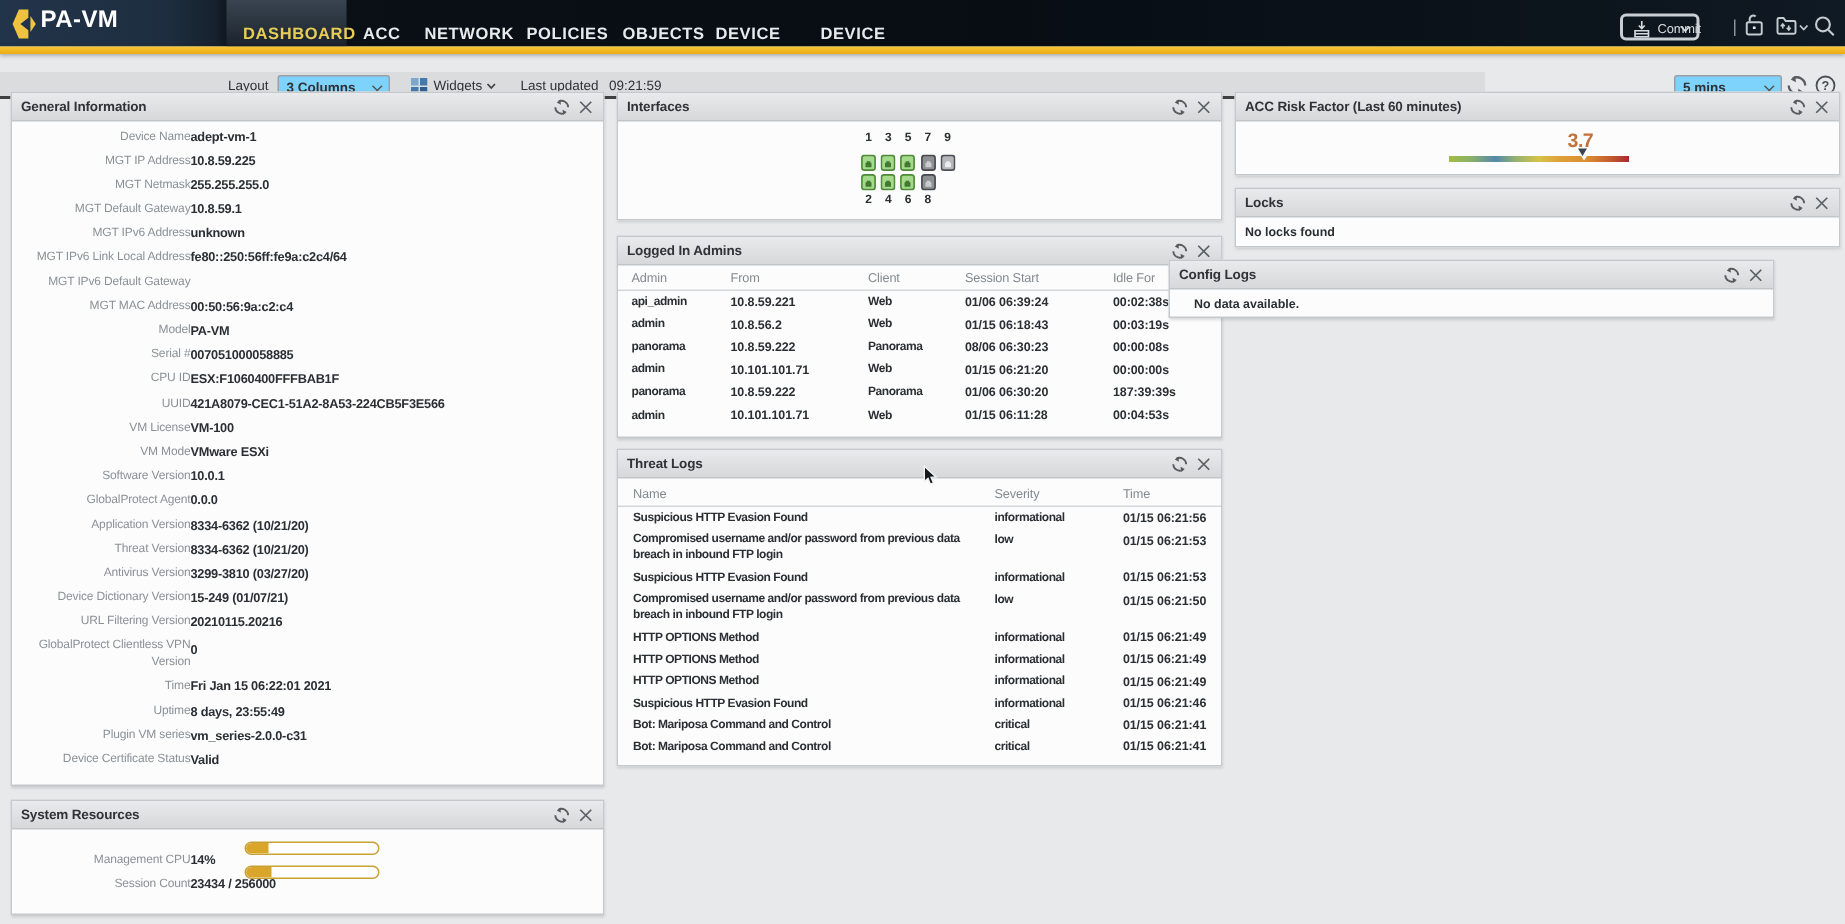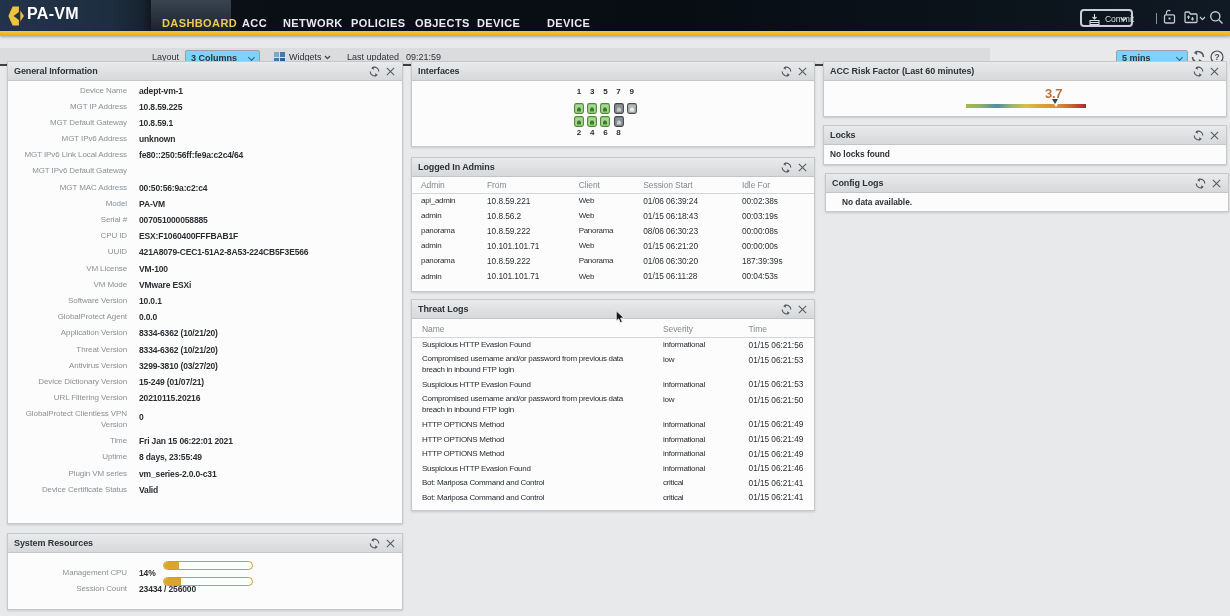--- a/index.html
+++ b/index.html
@@ -25,28 +25,28 @@
 
 .panel{position:absolute;background:#fcfcfd;border:1px solid #c6c9cb;box-shadow:0 1px 2px rgba(0,0,0,.14)}
 .ph{height:19px;background:linear-gradient(#e9eaeb,#d6d8da);border-bottom:1px solid #c2c5c7;position:relative}
 .ph b{position:absolute;left:6px;top:4px;font-size:9px;font-weight:bold;color:#2f3337;letter-spacing:-.1px}
 .hic{position:absolute;top:4px;width:11px;height:11px}
 .hic.r{right:22px}.hic.x{right:6px}
 
 .gi{padding-top:5px}
 .row{display:flex;height:16.2px;align-items:flex-start}
 .row .l{width:119px;text-align:right;font-size:8px;color:#8b9196;flex:none;letter-spacing:-.1px}
-.row .v{margin-left:12px;font-size:8.5px;font-weight:bold;color:#2b2f33;letter-spacing:-.15px}
+.row .v{margin-left:0;font-size:8.5px;font-weight:bold;color:#2b2f33;letter-spacing:-.15px}
 .row.two{height:27px}
 .row.two .l{line-height:10.8px}
 .row.two .v{align-self:flex-start;margin-top:3px}
 
 table{border-collapse:collapse;table-layout:fixed;width:100%}
 th{font-size:8.5px;font-weight:normal;color:#83898f;text-align:left;letter-spacing:-.1px;border-bottom:1px solid #d4d7d9}
-td{font-size:8.3px;font-weight:normal;color:#2b2f33;letter-spacing:-.05px}
+td{font-size:8.3px;font-weight:bold;color:#2b2f33;letter-spacing:-.05px}
 td.nm{font-size:8px;letter-spacing:-.3px}
 
 .bar{position:absolute;width:90px;height:9px;border:1px solid #c7a133;border-radius:5px;background:#fff;overflow:hidden}
 .bar i{position:absolute;left:0;top:0;bottom:0;background:#d9a62b;border-radius:4px 0 0 4px}
 .pnum{position:absolute;width:10px;text-align:center;font-size:8px;font-weight:bold;color:#2b2f33}
 .pico{position:absolute;width:10px;height:11px}
 </style></head>
 <body>
 <svg width="0" height="0" style="position:absolute">
     <defs>
@@ -161,20 +161,24 @@
  <div class="gi">
   <div class="row">
         <span class="l">Device Name</span>
         <span class="v">adept-vm-1</span>
       </div>
   <div class="row">
         <span class="l">MGT IP Address</span>
         <span class="v">10.8.59.225</span>
       </div>
   <div class="row">
+        <span class="l">MGT Netmask</span>
+        <span class="v">255.255.255.0</span>
+      </div>
+  <div class="row">
         <span class="l">MGT Default Gateway</span>
         <span class="v">10.8.59.1</span>
       </div>
   <div class="row">
         <span class="l">MGT IPv6 Address</span>
         <span class="v">unknown</span>
       </div>
   <div class="row">
         <span class="l">MGT IPv6 Link Local Address</span>
         <span class="v">fe80::250:56ff:fe9a:c2c4/64</span>
@@ -505,21 +509,21 @@
       <b>Locks</b>
   <svg class="hic r">
         <use href="#ref"></use>
       </svg>
       <svg class="hic x">
         <use href="#xic"></use>
       </svg>
  </div>
  <div style="font-size:8.3px;font-weight:bold;color:#2b2f33;padding:4px 0 0 6px">No locks found</div>
 </div>
-<div class="panel" style="left:825px;top:173px;width:404px;height:39px">
+<div class="panel" style="left:779px;top:173px;width:404px;height:39px">
  <div class="ph">
       <b>Config Logs</b>
   <svg class="hic r">
         <use href="#ref"></use>
       </svg>
       <svg class="hic x">
         <use href="#xic"></use>
       </svg>
  </div>
  <div style="font-size:8.3px;font-weight:bold;color:#2b2f33;padding:4px 0 0 16px">No data available.</div>

